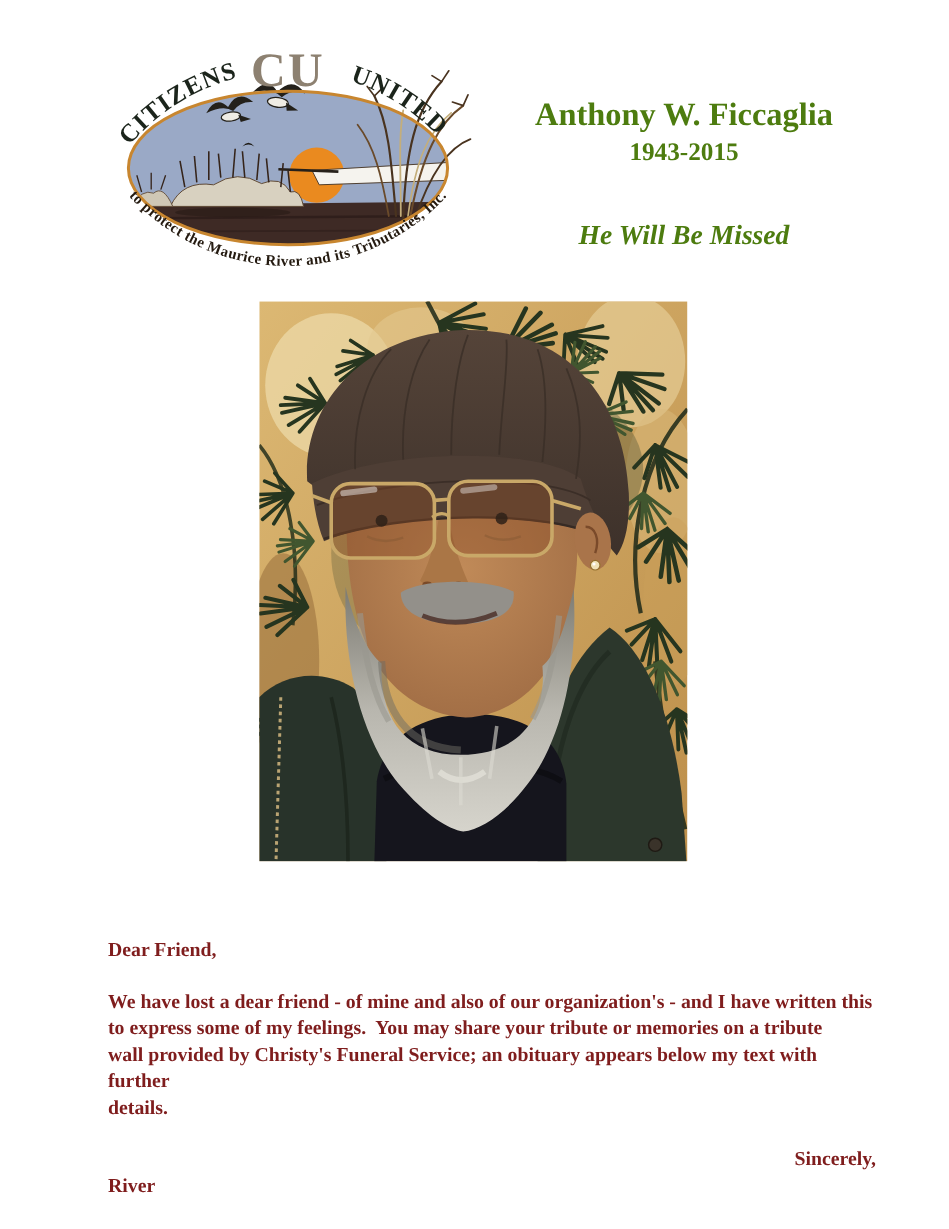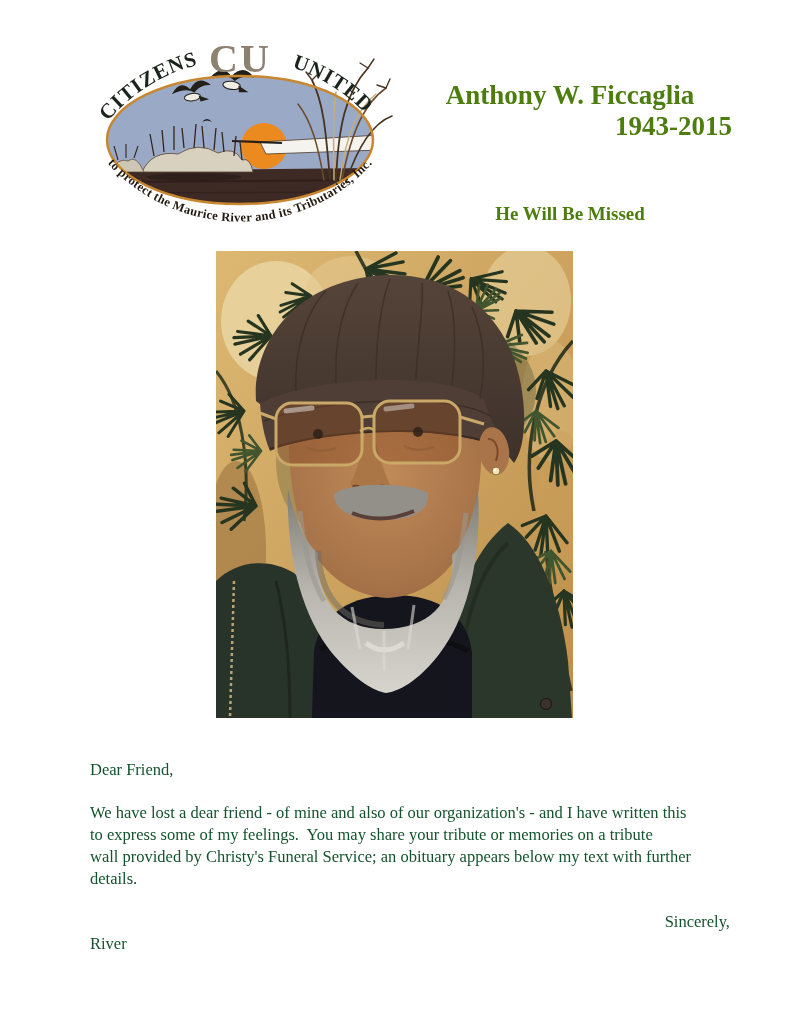--- a/index.html
+++ b/index.html
@@ -8,27 +8,27 @@
     font-family:"Liberation Serif", serif;
     position:relative;overflow:hidden;
   }
   .page{position:absolute;inset:0;background:#ffffff;}
   .logo-wrap{position:absolute;left:84px;top:30px;width:312px;height:200px;}
   .header-block{
     position:absolute;left:408px;top:80px;width:324px;
     text-align:center;color:#4d7c0f;font-weight:bold;
   }
   .header-name{font-size:27px;line-height:31px;}
-  .header-years{font-size:27px;line-height:31px;text-align:right;}
-  .header-tribute{font-size:19px;line-height:31px;margin-top:56px;}
+  .header-years{font-size:21px;line-height:31px;}
+  .header-tribute{font-size:23px;line-height:31px;margin-top:38px;font-style:italic;}
   .photo-frame{position:absolute;left:216px;top:251px;width:357px;height:467px;overflow:hidden;}
   .photo-frame svg{display:block;}
   .letter{
-    position:absolute;left:90px;top:759px;width:640px;
-    color:#14532d;font-size:16.5px;line-height:22px;
+    position:absolute;left:90px;top:781px;width:640px;
+    color:#7f1d1d;font-size:16.5px;line-height:22px;font-weight:bold;
   }
   .letter .salutation{margin-bottom:21px;}
   .letter .line{white-space:pre-wrap;}
   .letter .closing{margin-top:21px;text-align:right;}
   .arc-text{font-weight:bold;letter-spacing:1px;}
   .arc-text-small{font-weight:bold;letter-spacing:0.3px;}
 </style>
 </head>
 <body>
 

